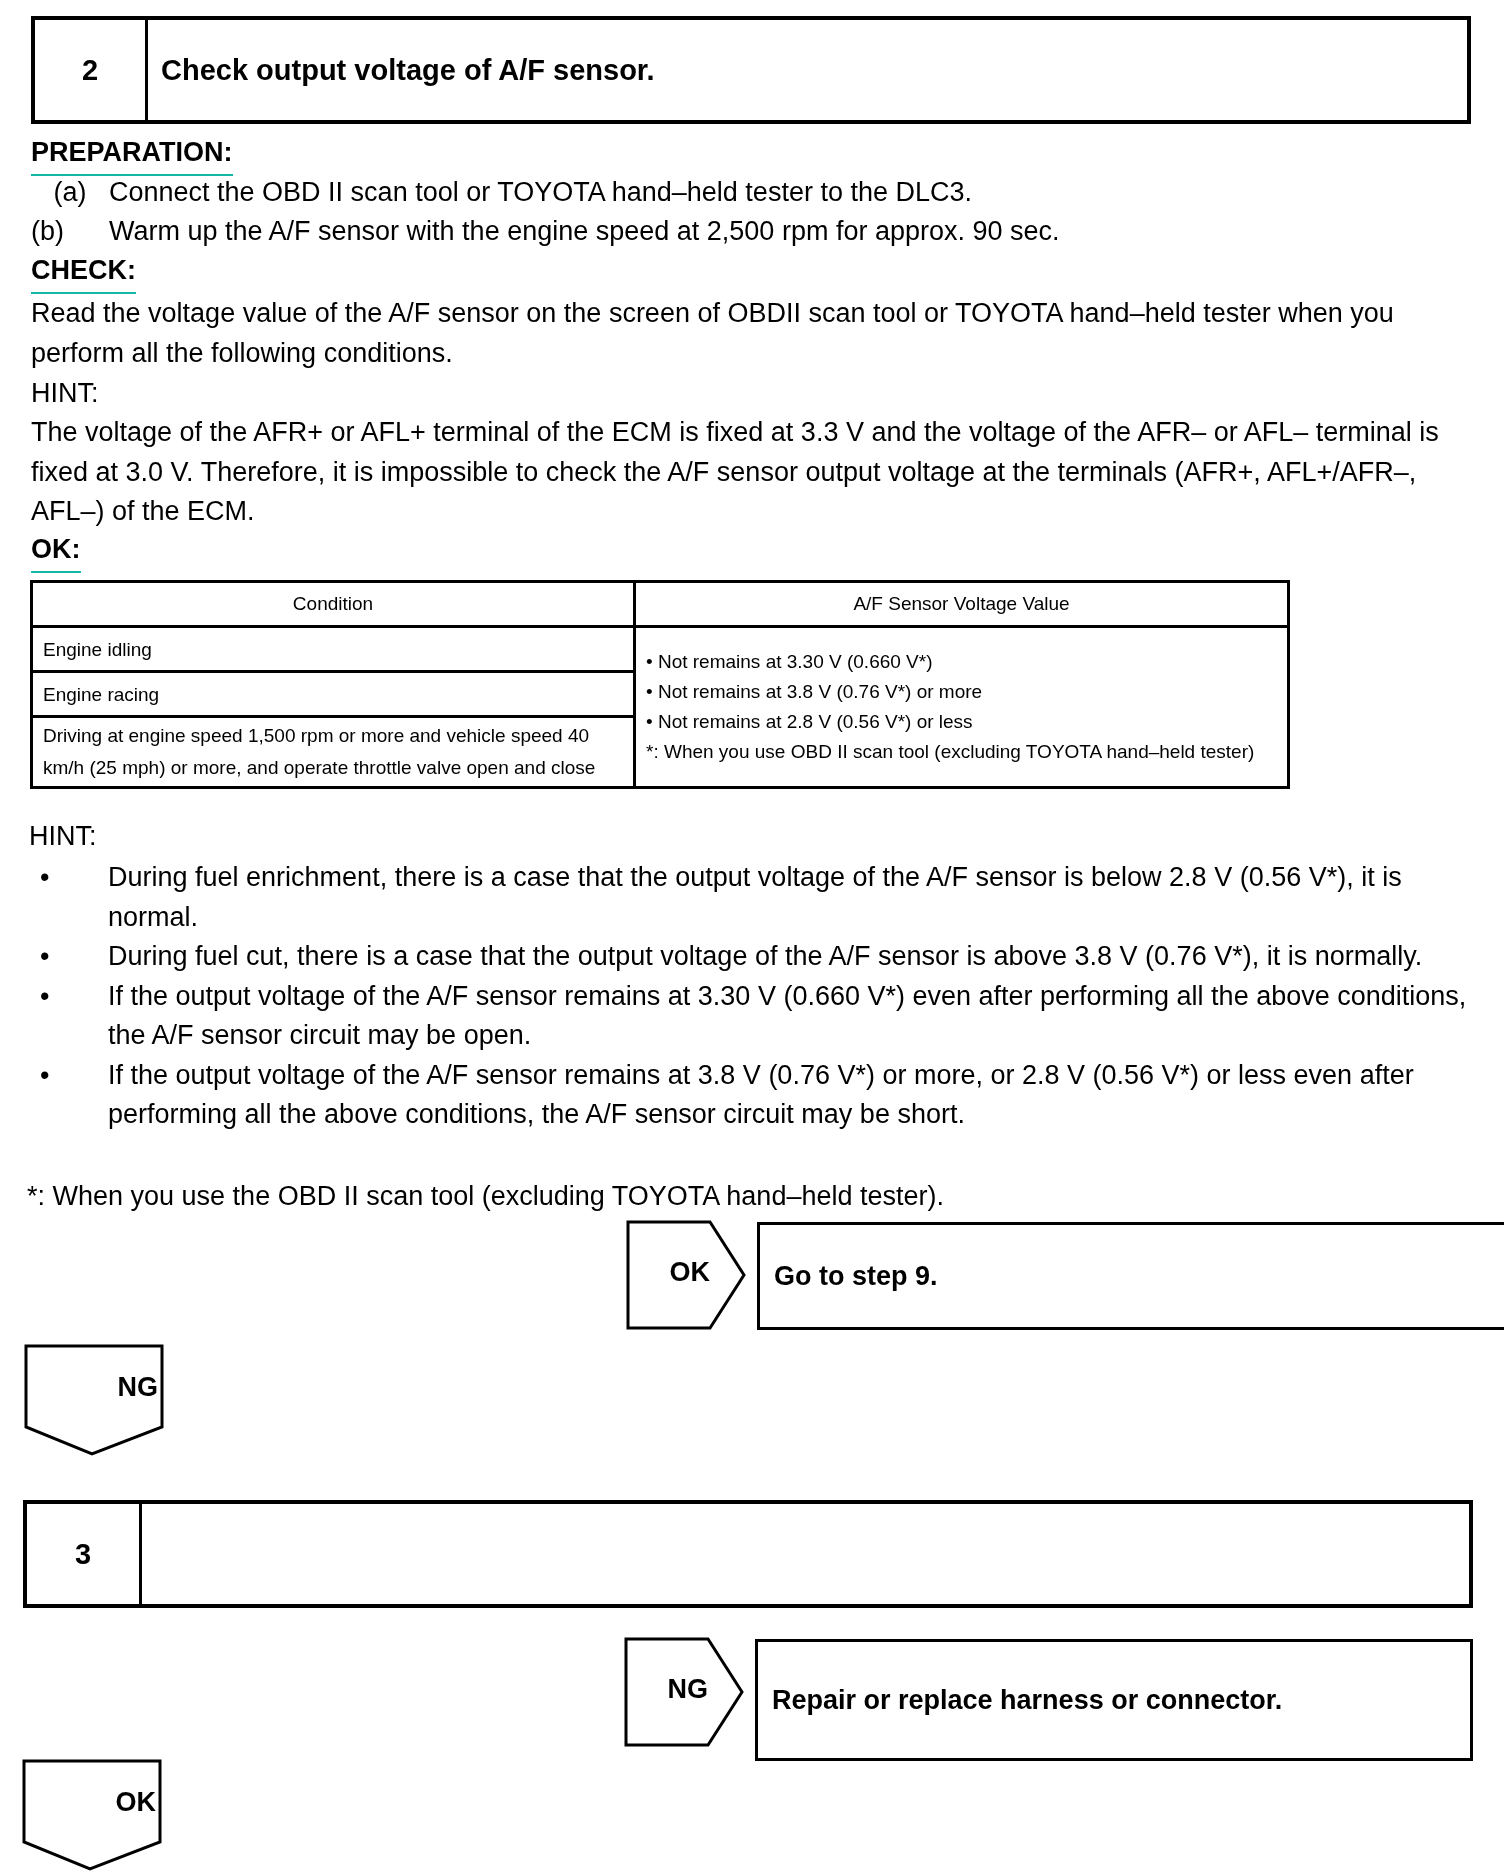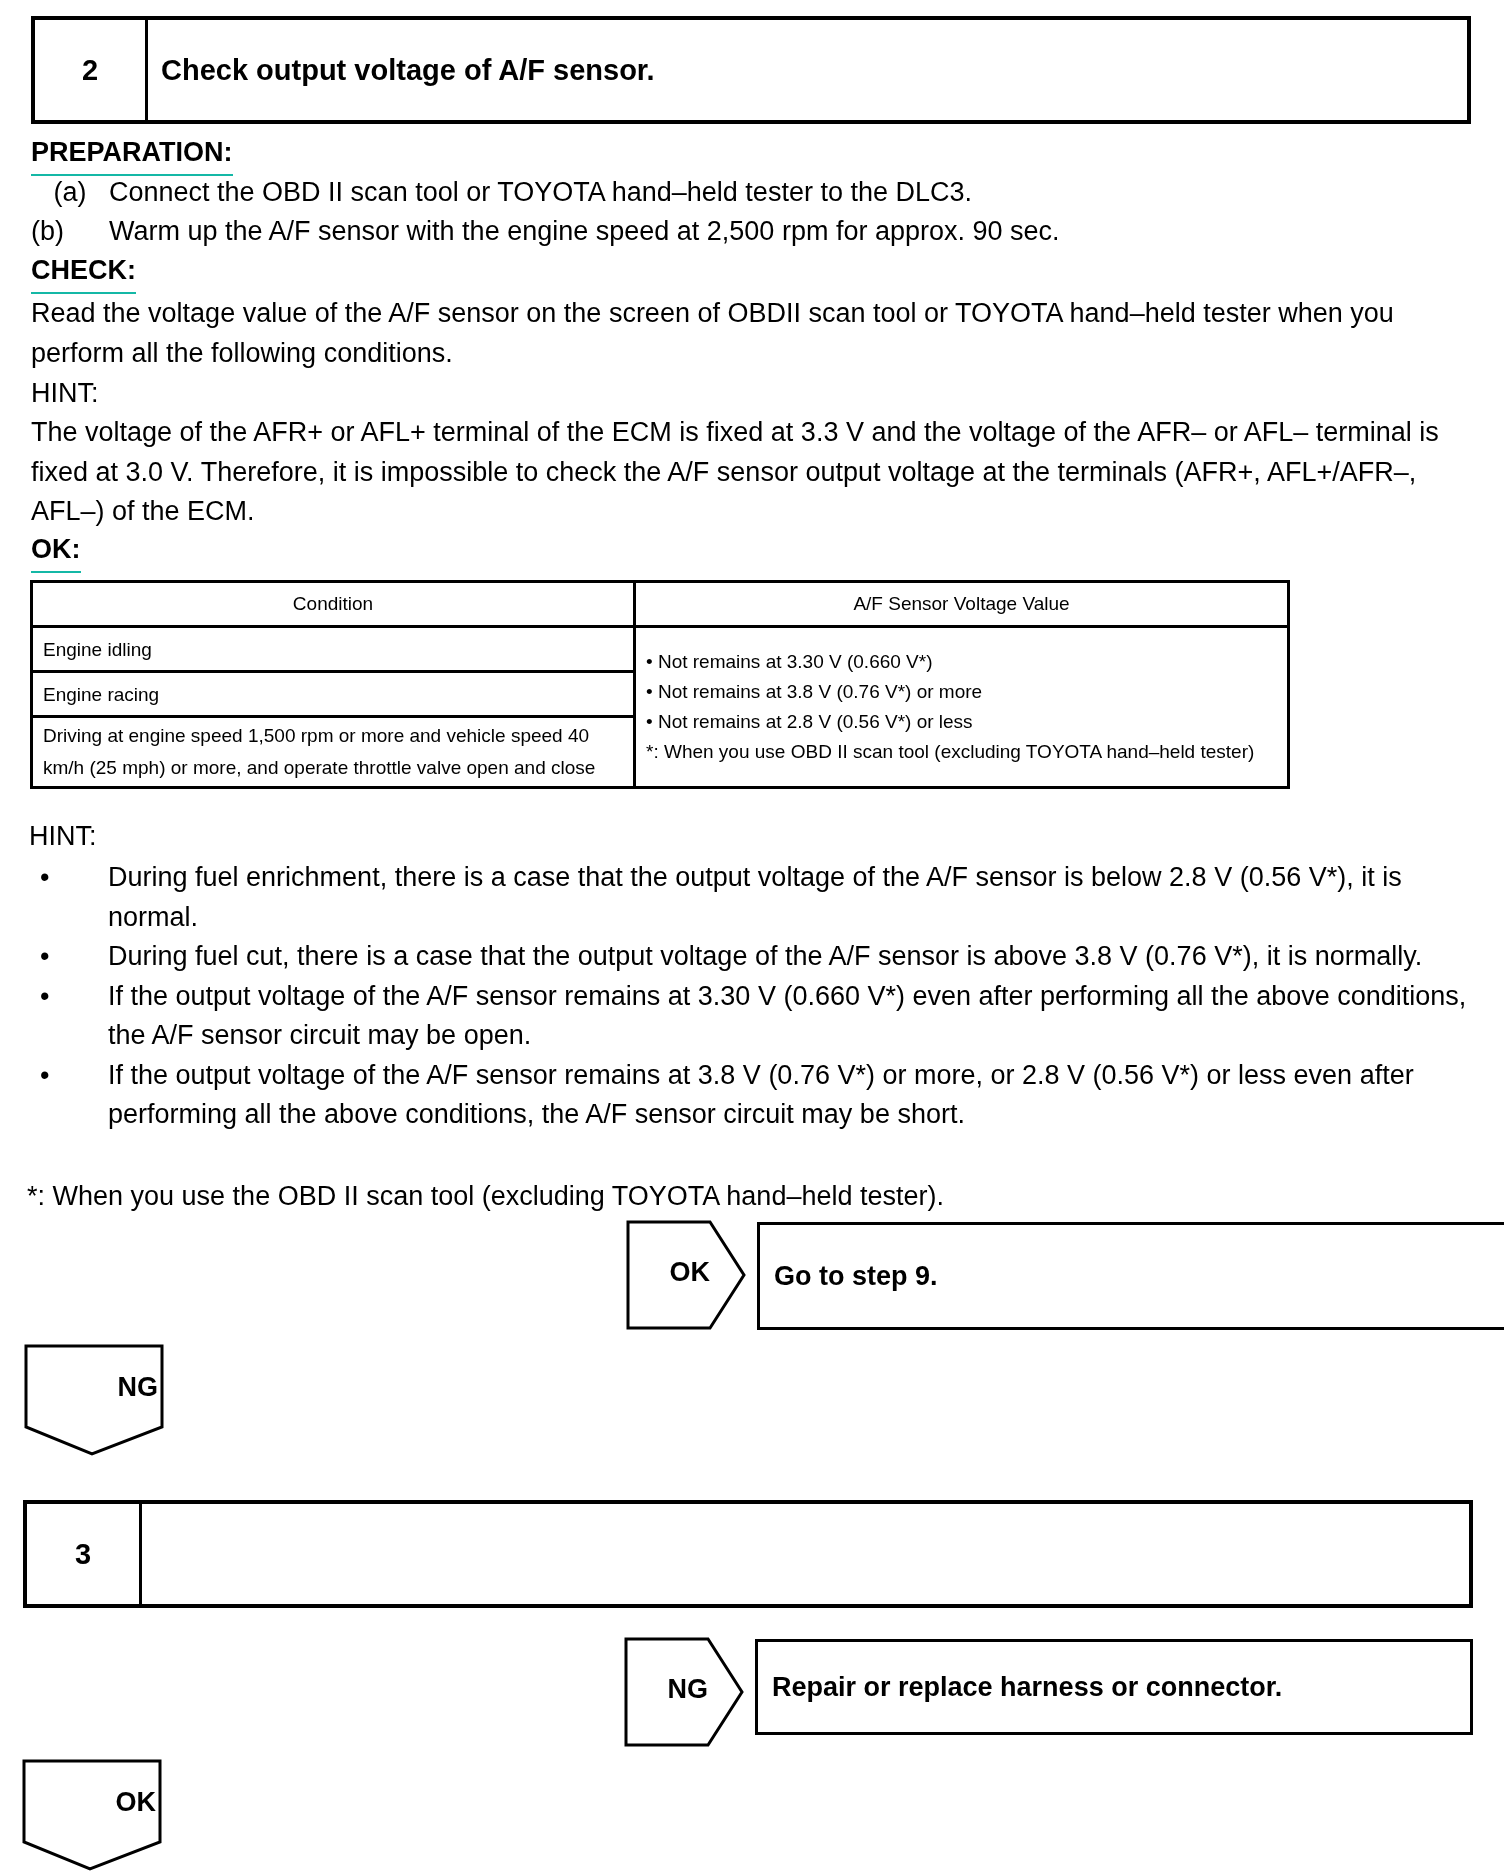--- a/index.html
+++ b/index.html
@@ -109,18 +109,18 @@
 <div class="arrow-label" style="left:24px; top:1372px; width:134px;">NG</div>
 
 <div class="stepbox" style="left:23px; top:1500px; width:1450px; height:108px;">
   <div class="stepnum" style="width:115px;">3</div>
 </div>
 
 <svg class="arrow-right" style="left:624px; top:1637px;" width="122" height="110" viewBox="0 0 122 110">
   <polygon points="2,2 84,2 118,55 84,108 2,108" fill="#fff" stroke="#000" stroke-width="3"></polygon>
 </svg>
 <div class="arrow-label" style="left:628px; top:1674px; width:80px;">NG</div>
-<div class="resultbox" style="left:755px; top:1639px; width:718px; height:96px;">Repair or replace harness or connector.</div>
+<div class="resultbox" style="left:755px; top:1639px; width:718px; height:122px;">Repair or replace harness or connector.</div>
 
 <svg class="abs" style="left:22px; top:1759px;" width="140" height="112" viewBox="0 0 140 112">
   <polygon points="2,2 138,2 138,83 68,110 2,83" fill="#fff" stroke="#000" stroke-width="3"></polygon>
 </svg>
 <div class="arrow-label" style="left:22px; top:1787px; width:134px;">OK</div>
 
 </body></html>

